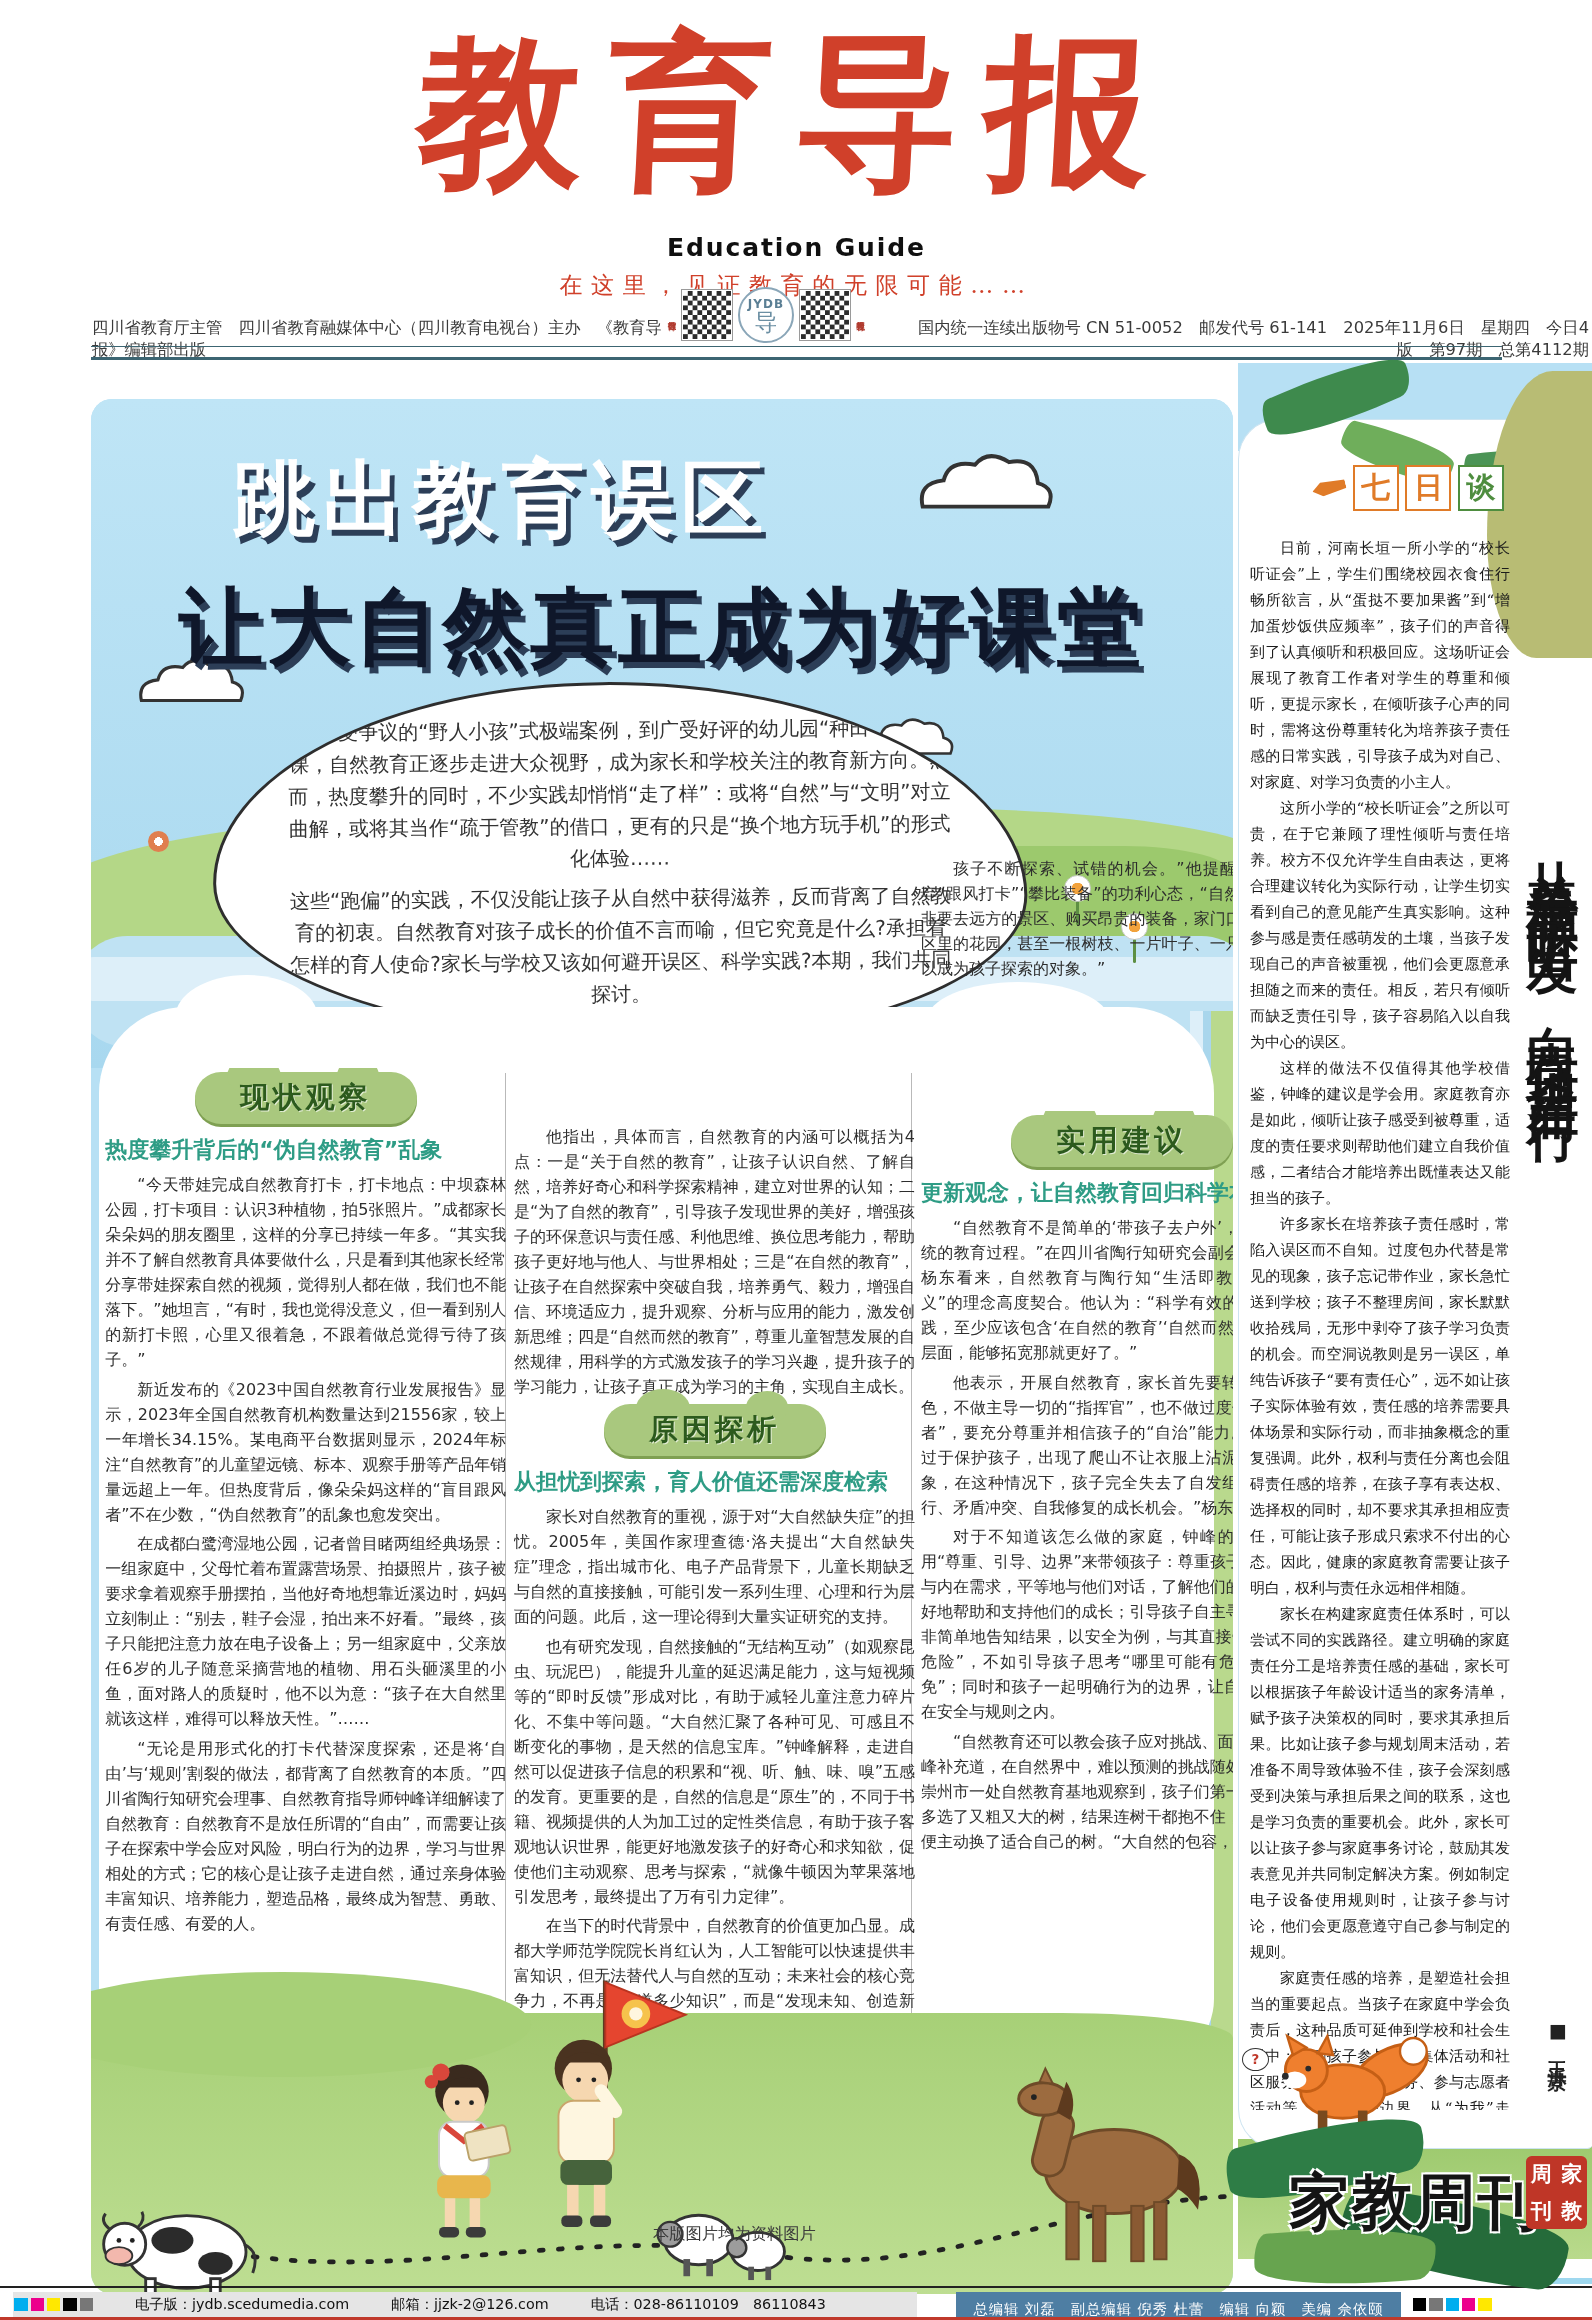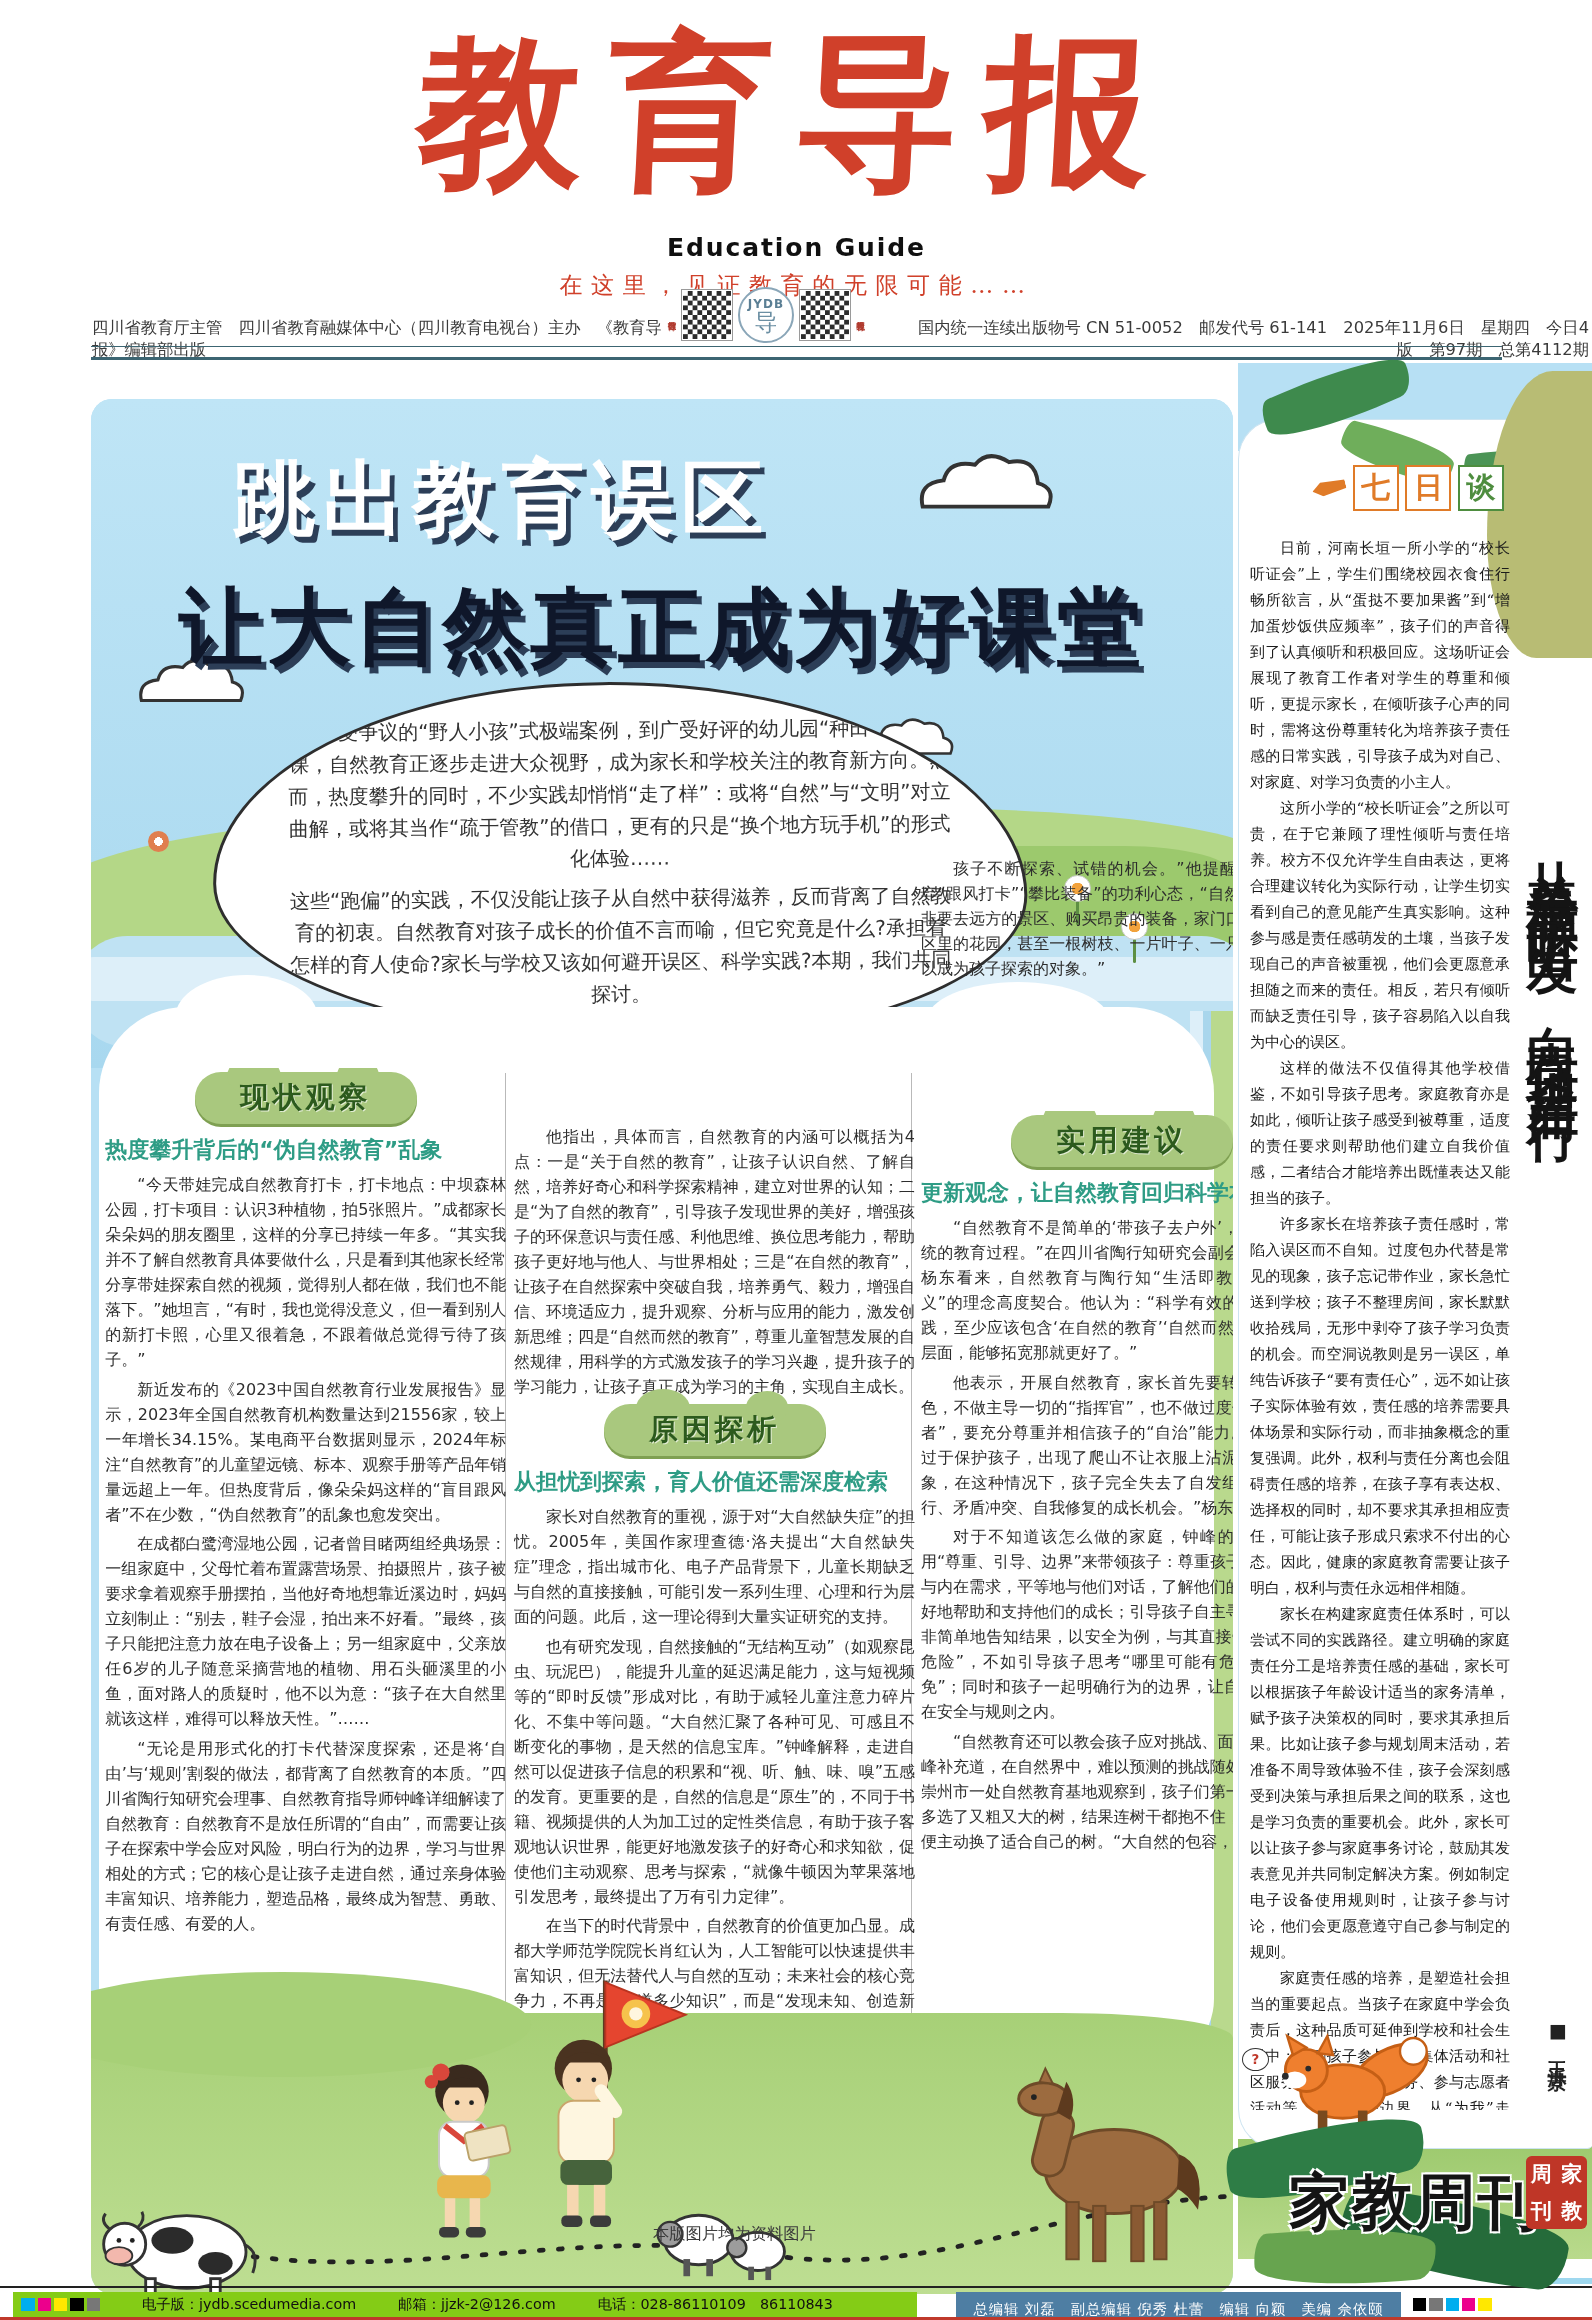--- a/index.html
+++ b/index.html
@@ -71,21 +71,21 @@
   .v-byline{top:2019px;left:1545px;writing-mode:vertical-rl;font-family:"DejaVu Serif",serif;font-weight:bold;font-size:19px;letter-spacing:5.7px;color:#222;}
   .bubbleq{top:2048px;left:1242px;width:25px;height:21px;border-radius:50%;background:#fff;border:1.9px solid #333;color:#c0392b;font-size:13.4px;font-weight:bold;display:flex;align-items:center;justify-content:center;}
 
   
   .jj-title{top:2162px;left:1289px;font-weight:900;font-size:61px;letter-spacing:1.9px;color:#141414;text-shadow:1.9px 1.9px 0 #fff,-1.9px -1.9px 0 #fff,1.9px -1.9px 0 #fff,-1.9px 1.9px 0 #fff;z-index:6;}
   .seal{top:2156px;left:1526px;width:61px;height:73px;background:#bf3627;border-radius:5.7px;display:grid;grid-template-columns:1fr 1fr;align-items:center;justify-items:center;color:#fff;font-family:"DejaVu Serif",serif;font-weight:bold;font-size:21px;z-index:6;}
   .seal .s1{grid-area:1/2;} .seal .s2{grid-area:2/2;} .seal .s3{grid-area:1/1;} .seal .s4{grid-area:2/1;}
 
   
   .f-topline{top:2286px;left:0;width:1593px;height:1.9px;background:#222;}
-  .f-gray{top:2292px;left:13.4px;width:904px;height:25px;background:#84cc16;display:flex;align-items:center;gap:42px;padding-left:8px;box-sizing:border-box;font-size:14.3px;color:#101010;}
+  .f-gray{top:2292px;left:13.4px;width:904px;height:25px;background:#e5e5e5;display:flex;align-items:center;gap:42px;padding-left:1px;box-sizing:border-box;font-size:14.3px;color:#101010;}
   .cmark{width:13.4px;height:13.4px;display:inline-block;}
   .f-blue{top:2292px;left:956px;width:445px;height:35px;background:#4e7ea3;color:#fff;display:flex;align-items:center;justify-content:center;font-size:14.3px;letter-spacing:1px;}
   .marks-r{top:2298px;left:1413px;display:flex;gap:2.9px;}
   .f-red{top:2317px;left:0;width:1593px;height:2.9px;background:#c0392b;}
   .f-cyan{top:2278px;left:1512px;width:80px;height:5.7px;background:#9fd8ef;}
 </style>
 </head>
 <body>
 
 <div id="page">
@@ -283,21 +283,21 @@
   <div class="abs qiritan">
     <span class="pen-nib"></span>
     <span class="qbox">七</span>
     <span class="qbox">日</span>
     <span class="qbox green">谈</span>
   </div>
 
   <div class="abs sb-text">
     <p>日前，河南长垣一所小学的“校长听证会”上，学生们围绕校园衣食住行畅所欲言，从“蛋挞不要加果酱”到“增加蛋炒饭供应频率”，孩子们的声音得到了认真倾听和积极回应。这场听证会展现了教育工作者对学生的尊重和倾听，更提示家长，在倾听孩子心声的同时，需将这份尊重转化为培养孩子责任感的日常实践，引导孩子成为对自己、对家庭、对学习负责的小主人。</p>
     <p>这所小学的“校长听证会”之所以可贵，在于它兼顾了理性倾听与责任培养。校方不仅允许学生自由表达，更将合理建议转化为实际行动，让学生切实看到自己的意见能产生真实影响。这种参与感是责任感萌发的土壤，当孩子发现自己的声音被重视，他们会更愿意承担随之而来的责任。相反，若只有倾听而缺乏责任引导，孩子容易陷入以自我为中心的误区。</p>
-    <p>这样的做法不仅值得其他学校借鉴，不如引导孩子思考。家庭教育亦是如此，倾听让孩子感受到被尊重，适度的责任要求则帮助他们建立自我价值感，二者结合才能培养出既懂表达又能担当的孩子。</p>
+    <p>这样的做法不仅值得其他学校借鉴，钟峰的建议是学会用。家庭教育亦是如此，倾听让孩子感受到被尊重，适度的责任要求则帮助他们建立自我价值感，二者结合才能培养出既懂表达又能担当的孩子。</p>
     <p>许多家长在培养孩子责任感时，常陷入误区而不自知。过度包办代替是常见的现象，孩子忘记带作业，家长急忙送到学校；孩子不整理房间，家长默默收拾残局，无形中剥夺了孩子学习负责的机会。而空洞说教则是另一误区，单纯告诉孩子“要有责任心”，远不如让孩子实际体验有效，责任感的培养需要具体场景和实际行动，而非抽象概念的重复强调。此外，权利与责任分离也会阻碍责任感的培养，在孩子享有表达权、选择权的同时，却不要求其承担相应责任，可能让孩子形成只索求不付出的心态。因此，健康的家庭教育需要让孩子明白，权利与责任永远相伴相随。</p>
     <p>家长在构建家庭责任体系时，可以尝试不同的实践路径。建立明确的家庭责任分工是培养责任感的基础，家长可以根据孩子年龄设计适当的家务清单，赋予孩子决策权的同时，要求其承担后果。比如让孩子参与规划周末活动，若准备不周导致体验不佳，孩子会深刻感受到决策与承担后果之间的联系，这也是学习负责的重要机会。此外，家长可以让孩子参与家庭事务讨论，鼓励其发表意见并共同制定解决方案。例如制定电子设备使用规则时，让孩子参与讨论，他们会更愿意遵守自己参与制定的规则。</p>
     <p>家庭责任感的培养，是塑造社会担当的重要起点。当孩子在家庭中学会负责后，这种品质可延伸到学校和社会生活中：鼓励孩子参与学校集体活动和社区服务，如担任班级职务、参与志愿者活动等，拓宽责任边界，从“为我”走向“为我们”。培养孩子对公共事务的关注，如讨论新闻事件、参与环保行动等，帮助其建立社会责任感，意识到个人行为与他人、环境的联系。家长要以身作则，展示对家庭、对社会的负责态度，因为孩子的责任感教育，离不开成人的榜样力量。</p>
 
   </div>
 
   <div class="abs v-headline">从尊重倾听出发，向责任担当而行</div>
   <div class="abs v-byline">■王泺景</div>
   <div class="abs bubbleq">?</div>
 

